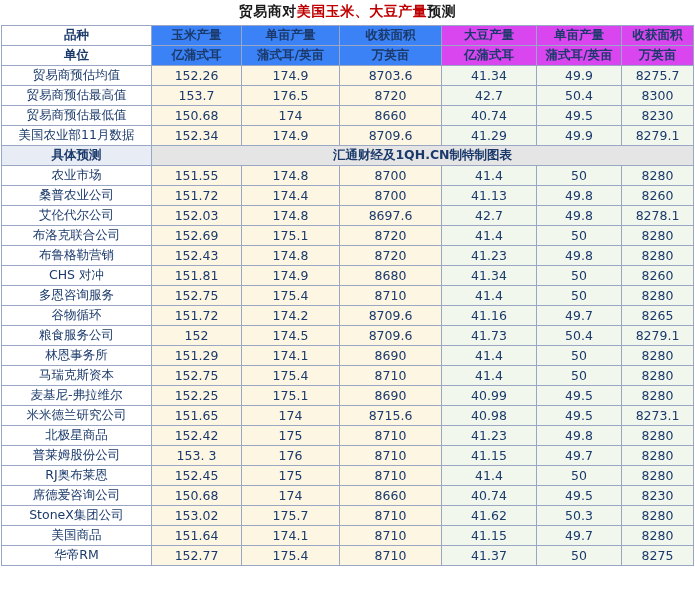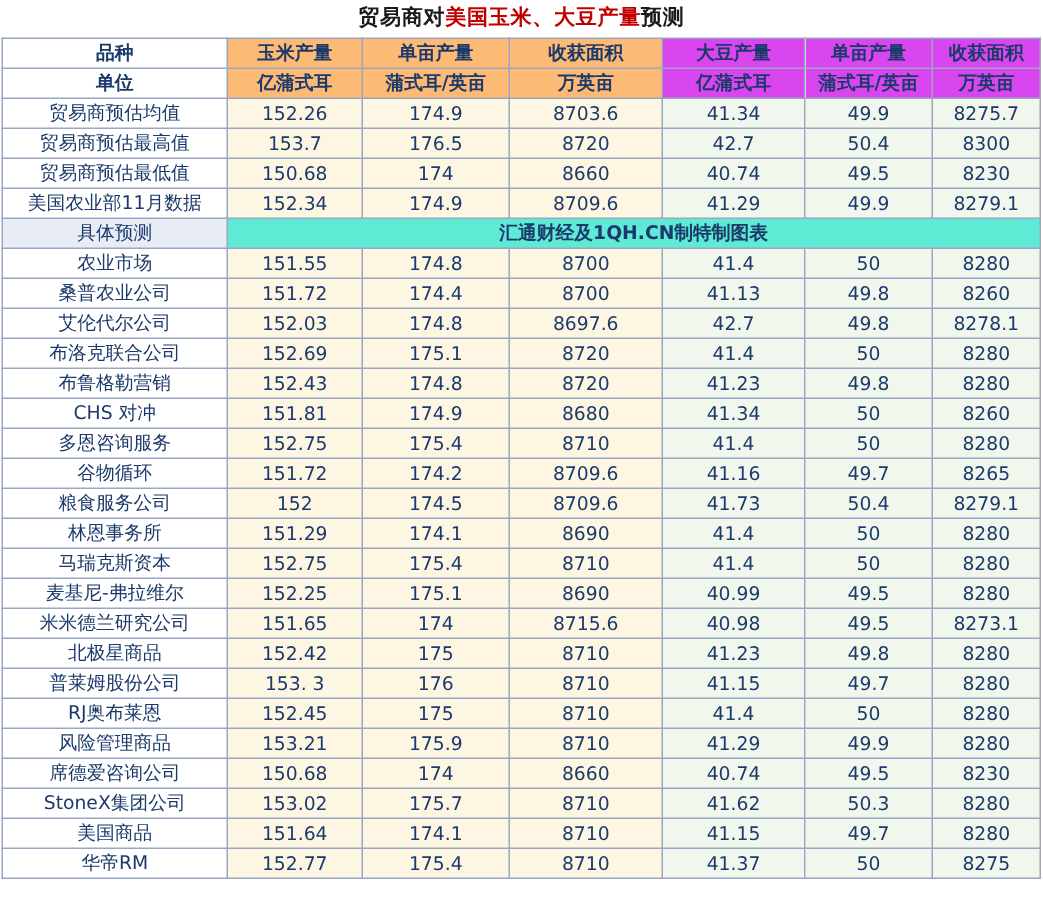--- a/index.html
+++ b/index.html
@@ -54,39 +54,39 @@
   col.c3 { width: 102px; }
   col.c4 { width: 95px; }
   col.c5 { width: 85px; }
   col.c6 { width: 72px; }
 
   .hdr {
     font-weight: bold;
     color: #1b3a6b;
     background: #ffffff;
   }
-  .hdr.corn { background: #fdba74; margin-left: 43px; }
+  .hdr.corn { background: #3b82f6; margin-left: 43px; }
   .hdr.soy  { background: #d946ef; }
   .corncell { background: #fdf6e3; color: #1b3a6b; }
   .soycell  { background: #f1f7ec; color: #1b3a6b; }
 
   .rowlabel {
     color: #1b3a6b;
     background: #ffffff;
     font-weight: normal;
   }
   .rowlabel.bold { font-weight: normal; }
 
   .subbanner {
     background: #e8ecf5;
     color: #1b3a6b;
-    font-weight: normal;
+    font-weight: bold;
   }
   .subbanner-note {
-    background: #5eead4;
+    background: #e5e5e5;
     color: #1b3a6b;
     font-weight: bold;
     font-size: 11px;
   }
 </style>
 </head>
 <body>
 
 <div class="page">
 
@@ -301,29 +301,20 @@
         <tr>
           <td class="rowlabel">RJ奥布莱恩</td>
           <td class="corncell">152.45</td>
           <td class="corncell">175</td>
           <td class="corncell">8710</td>
           <td class="soycell">41.4</td>
           <td class="soycell">50</td>
           <td class="soycell">8280</td>
         </tr>
         <tr>
-          <td class="rowlabel">风险管理商品</td>
-          <td class="corncell">153.21</td>
-          <td class="corncell">175.9</td>
-          <td class="corncell">8710</td>
-          <td class="soycell">41.29</td>
-          <td class="soycell">49.9</td>
-          <td class="soycell">8280</td>
-        </tr>
-        <tr>
           <td class="rowlabel">席德爱咨询公司</td>
           <td class="corncell">150.68</td>
           <td class="corncell">174</td>
           <td class="corncell">8660</td>
           <td class="soycell">40.74</td>
           <td class="soycell">49.5</td>
           <td class="soycell">8230</td>
         </tr>
         <tr>
           <td class="rowlabel">StoneX集团公司</td>

